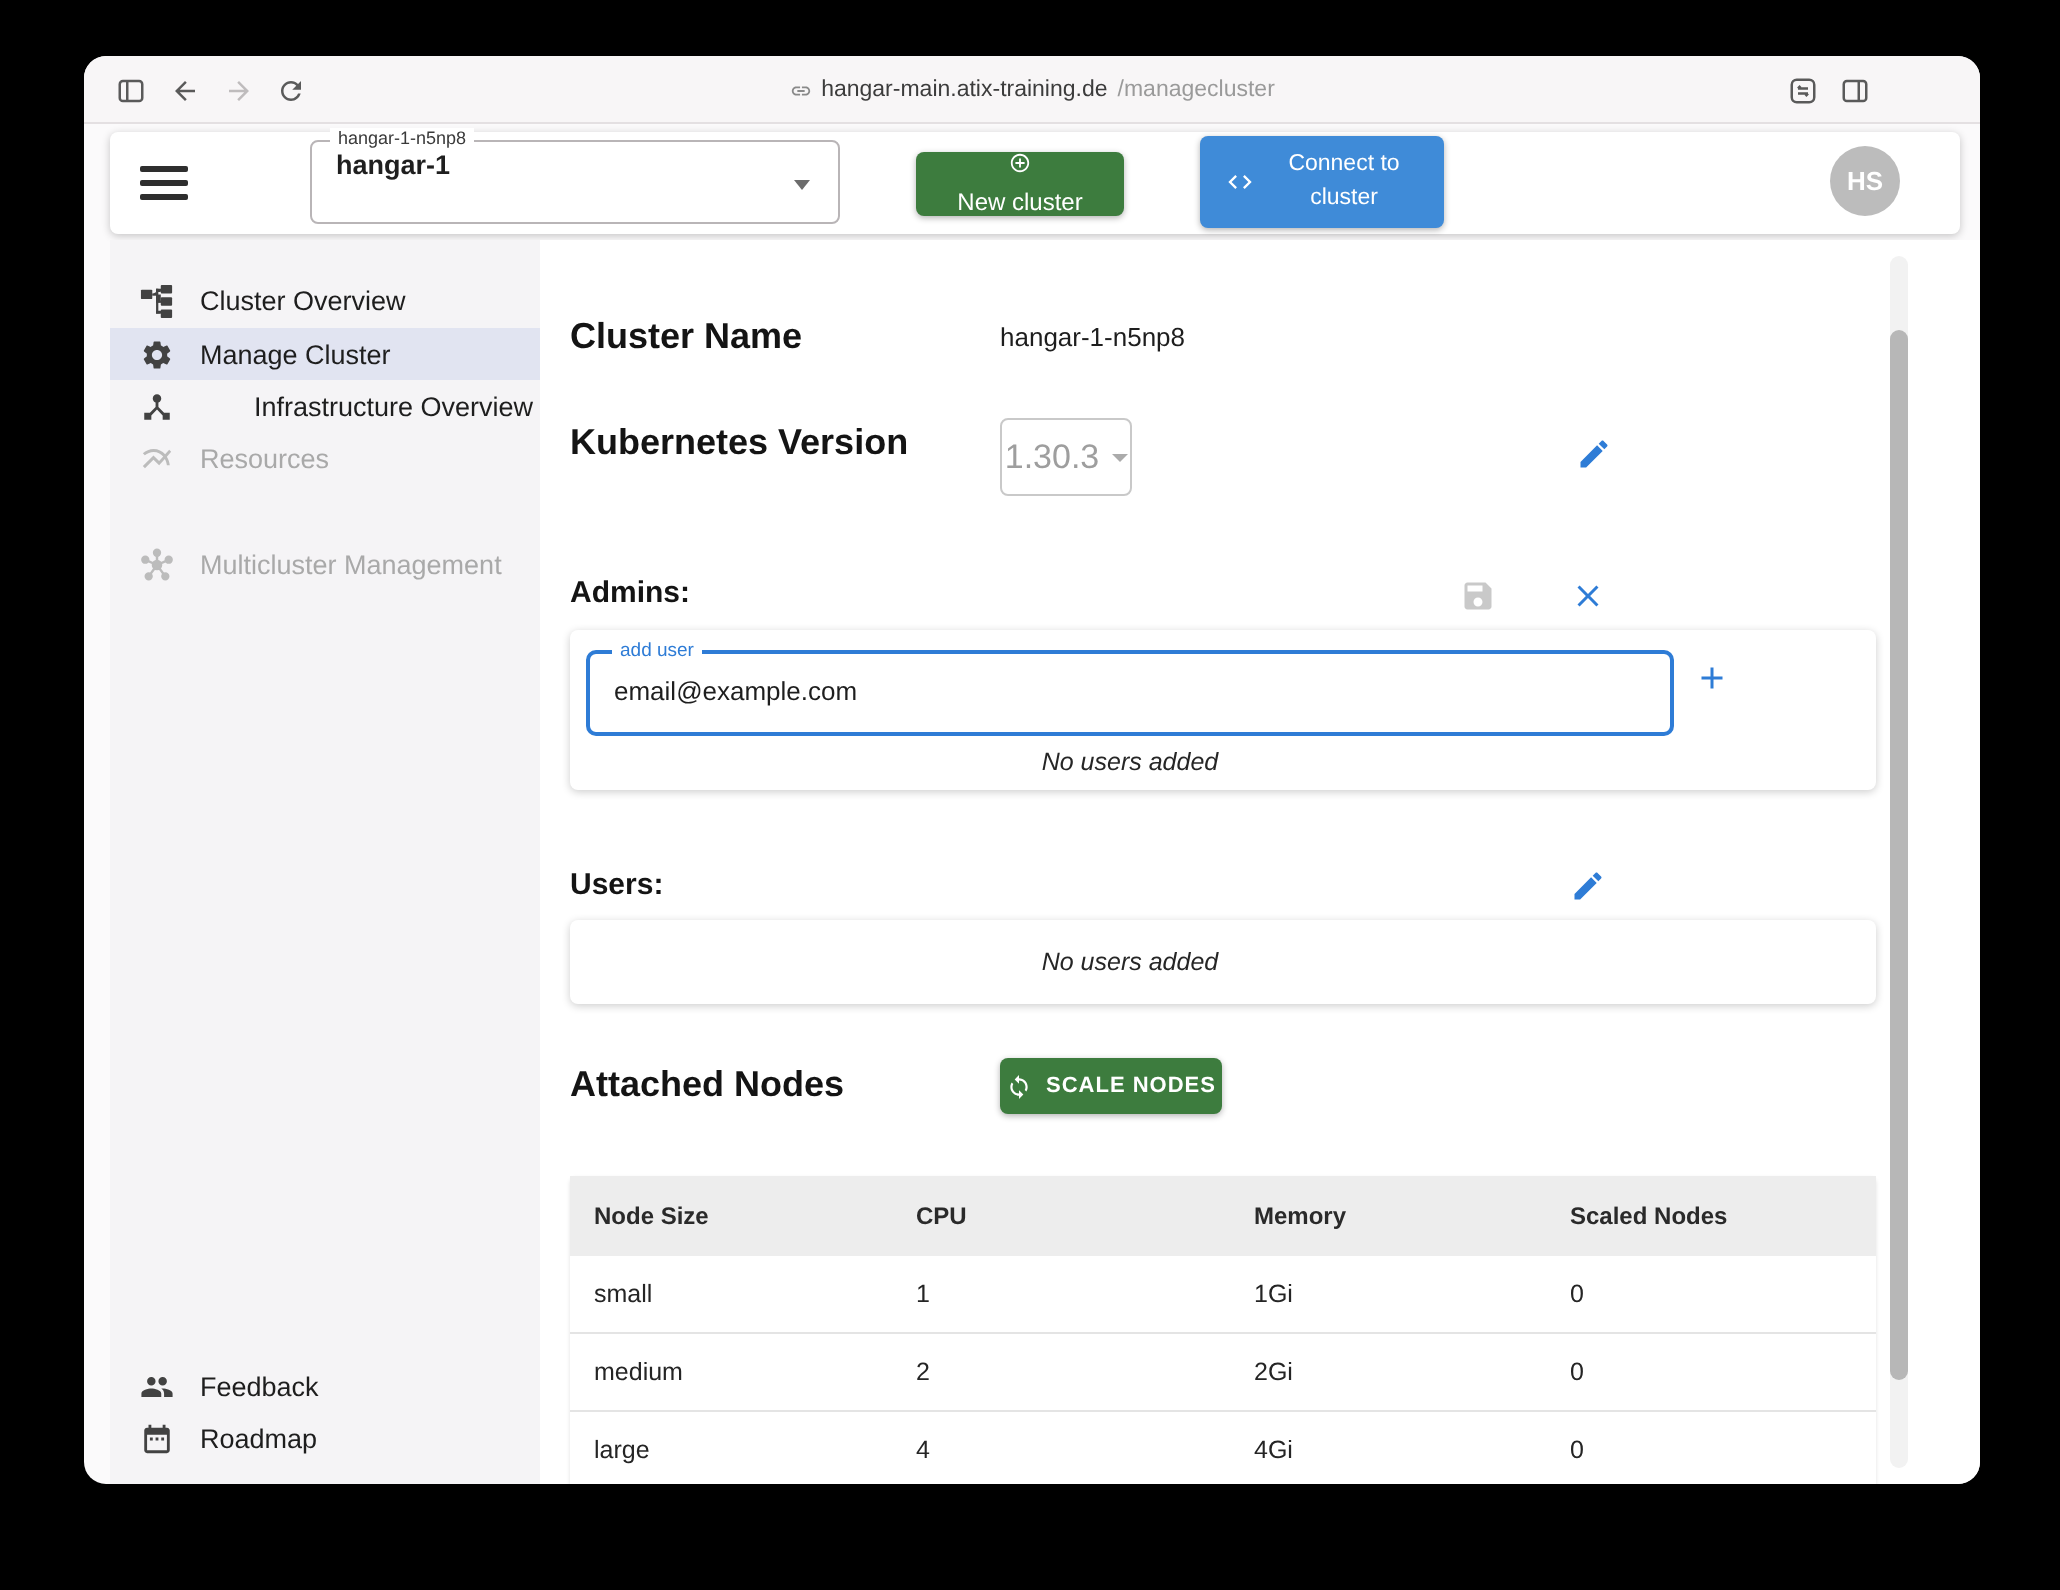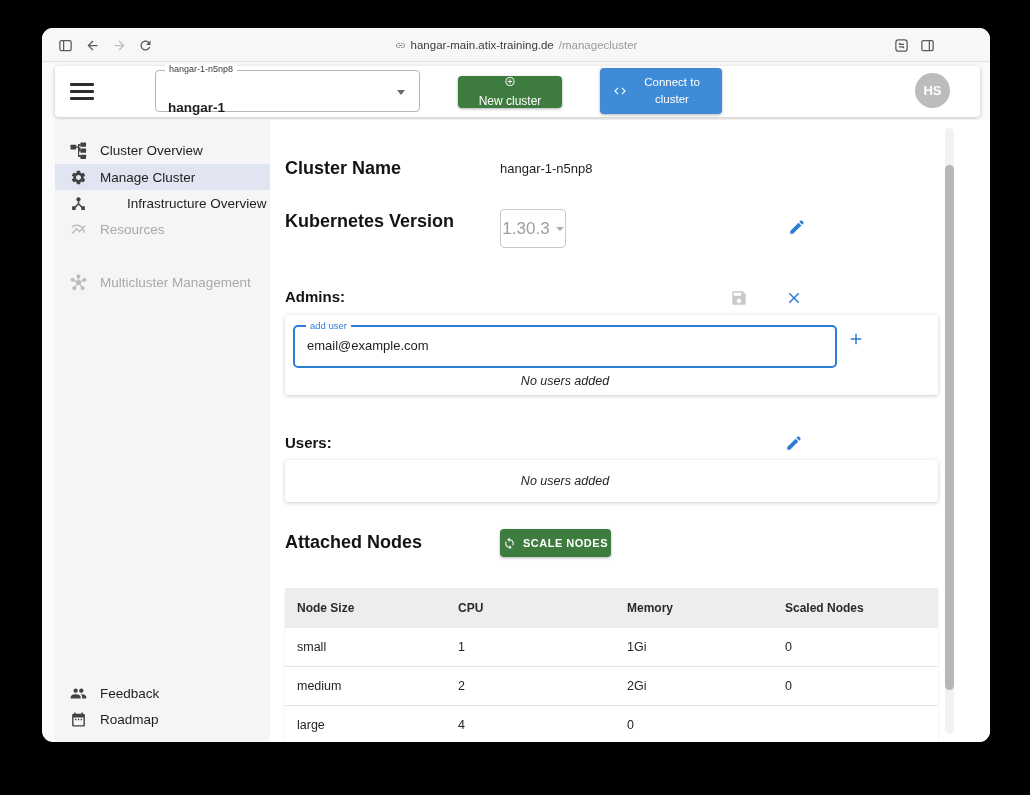--- a/index.html
+++ b/index.html
@@ -25,21 +25,21 @@
 
   
   .app-header { position:absolute; left:13px; right:10px; top:38px; height:51px;
                 background:#fff; border-radius:4px; box-shadow:0 1px 4px rgba(0,0,0,.22); }
   .hamburger { position:absolute; left:15px; top:17px; width:24px; height:17px; cursor:pointer; }
   .hamburger span { display:block; height:2.5px; background:#2e2e2e; border-radius:1px; margin-bottom:4.5px; }
   .cluster-select { position:absolute; left:100px; top:4px; width:265px; height:42px;
                     border:1px solid #b9b5b7; border-radius:4px; background:#fff; }
   .cluster-select .float-label { position:absolute; top:-7px; left:9px; font-size:9px;
                     color:#3a3a3a; background:#fff; padding:0 4px; white-space:nowrap; }
-  .cluster-select .sel-value { position:absolute; left:12px; top:29px; font-size:13.5px;
+  .cluster-select .sel-value { position:absolute; left:12px; top:4px; font-size:13.5px;
                     font-weight:700; color:#1f1f1f; }
   .caret-down { position:absolute; right:14px; top:19px; width:0; height:0;
                 border-left:4.5px solid transparent; border-right:4.5px solid transparent;
                 border-top:5px solid #6c6c6c; }
   .btn { display:flex; align-items:center; justify-content:center; border:none; cursor:pointer;
          border-radius:4px; color:#fff; box-shadow:0 1px 3px rgba(0,0,0,.3);
          font-family:"Liberation Sans", sans-serif; }
   .btn-new { position:absolute; left:403px; top:10px; width:104px; height:32px;
              background:#3d7c3e; font-size:12px; font-weight:500; gap:7px;flex-direction:column; }
   .btn-new svg { width:14px; height:14px; }
@@ -342,20 +342,21 @@
       </div>
       <div class="t-row t-body">
         <div class="t-cell c0">medium</div>
         <div class="t-cell c1">2</div>
         <div class="t-cell c2">2Gi</div>
         <div class="t-cell c3">0</div>
       </div>
       <div class="t-row t-body">
         <div class="t-cell c0">large</div>
         <div class="t-cell c1">4</div>
+        <div class="t-cell c2">4Gi</div>
         <div class="t-cell c3">0</div>
       </div>
     </div>
 
     <div class="scroll-track"></div>
     <div class="scroll-thumb"></div>
   </div>
 
 </div>
 

